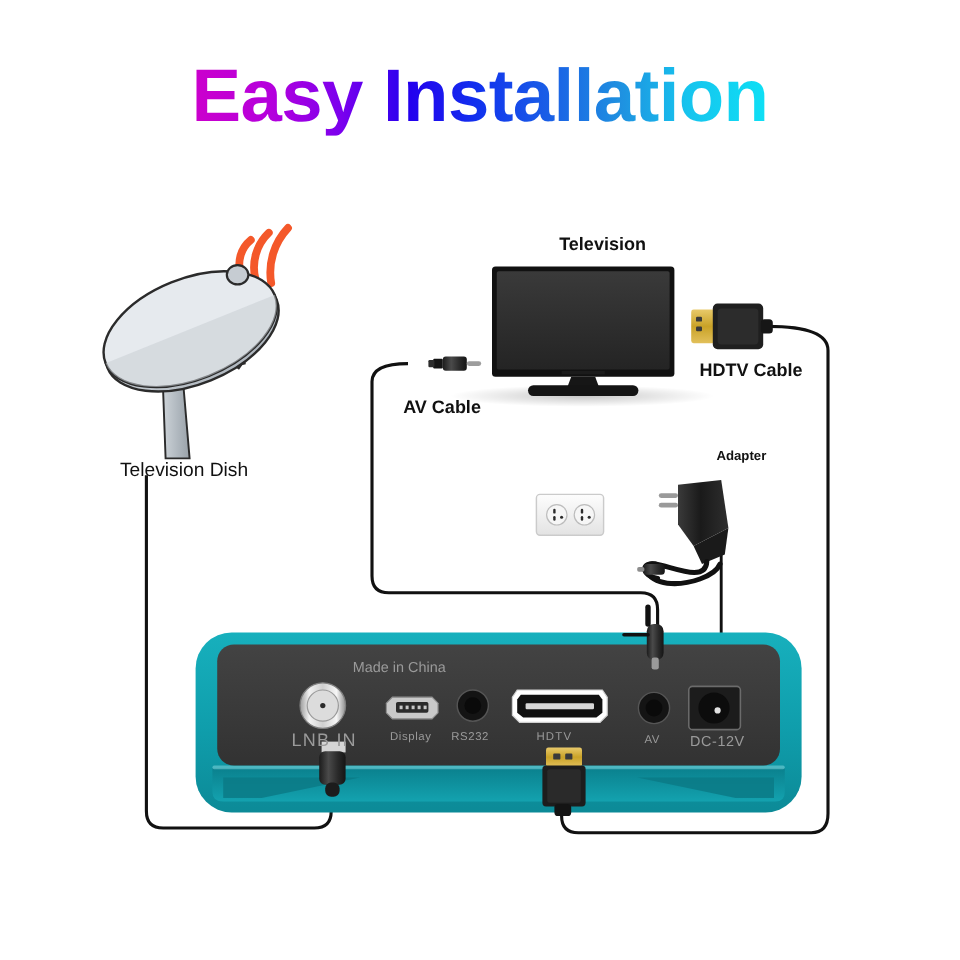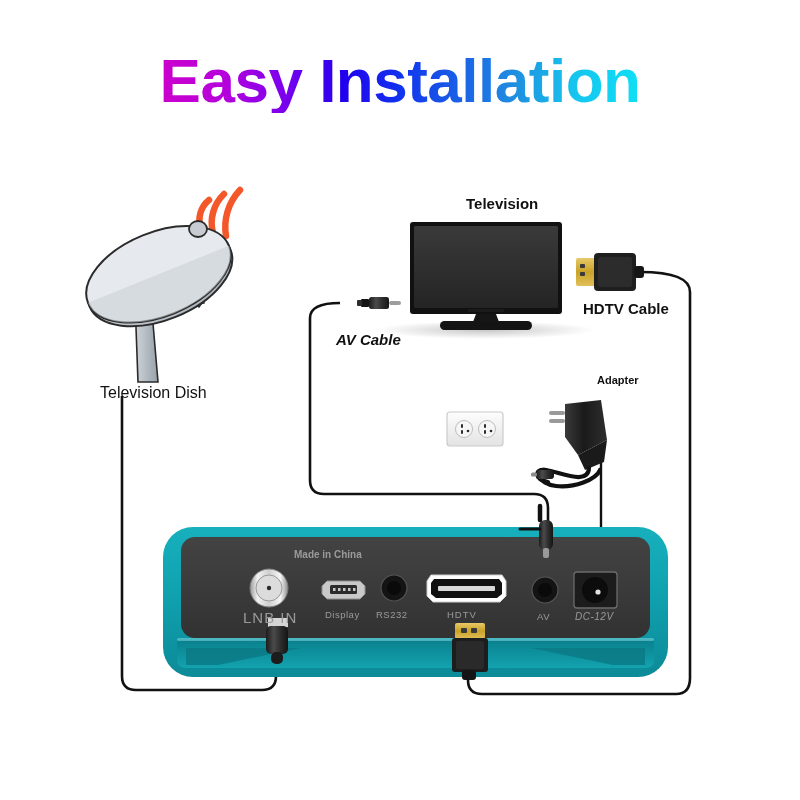--- a/index.html
+++ b/index.html
@@ -254,28 +254,28 @@
       <rect x="452" y="638" width="36" height="34" rx="3" fill="#1d1d1d"></rect>
       <rect x="456" y="641" width="28" height="28" rx="2" fill="#2a2a2a"></rect>
       <rect x="462" y="670" width="14" height="10" rx="3" fill="#141414"></rect>
     </g>
   </svg>
 
   <div class="lbl" style="left:100px;top:384px;font-size:16px;">Television Dish</div>
 
   <div class="lbl lbl-bold" style="left:466px;top:195px;font-size:15px;">Television</div>
 
-  <div class="lbl lbl-bold" style="left:336px;top:331px;font-size:15px;font-style:italic;">AV Cable</div>
+  <div class="lbl lbl-bold" style="left:336px;top:331px;font-size:15px;">AV Cable</div>
 
   <div class="lbl lbl-bold" style="left:583px;top:300px;font-size:15px;">HDTV Cable</div>
 
   <div class="lbl lbl-bold" style="left:597px;top:374px;font-size:11px;">Adapter</div>
 
-  <div class="lbl" style="left:294px;top:549px;font-size:10px;color:#9a9a9a;font-weight:bold;">Made in China</div>
+  <div class="lbl" style="left:294px;top:549px;font-size:12px;color:#9a9a9a;">Made in China</div>
 
   <div class="lbl" style="left:243px;top:609px;font-size:15px;color:#9a9a9a;letter-spacing:1px;">LNB IN</div>
   <div class="lbl" style="left:325px;top:609px;font-size:9.5px;color:#9a9a9a;letter-spacing:.5px;">Display</div>
   <div class="lbl" style="left:376px;top:609px;font-size:9.5px;color:#9a9a9a;letter-spacing:.5px;">RS232</div>
   <div class="lbl" style="left:447px;top:609px;font-size:9.5px;color:#9a9a9a;letter-spacing:1px;">HDTV</div>
   <div class="lbl" style="left:537px;top:611px;font-size:9.5px;color:#9a9a9a;letter-spacing:.5px;">AV</div>
-  <div class="lbl" style="left:575px;top:611px;font-size:10px;color:#9a9a9a;letter-spacing:.5px;font-style:italic;">DC-12V</div>
+  <div class="lbl" style="left:575px;top:611px;font-size:12px;color:#9a9a9a;letter-spacing:.5px;">DC-12V</div>
 
 </div>
 
 </body></html>

